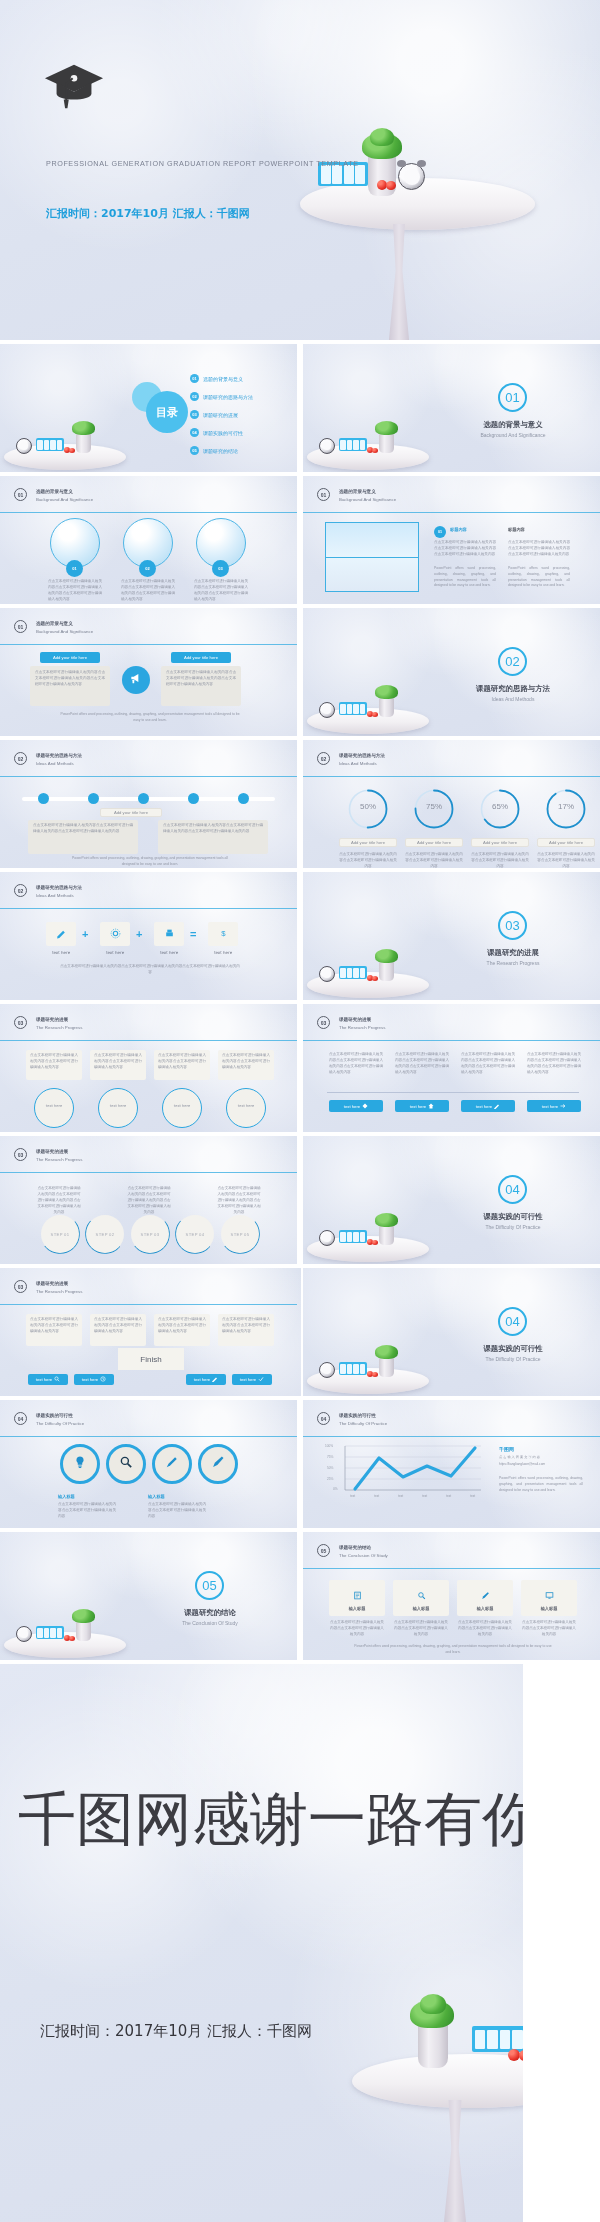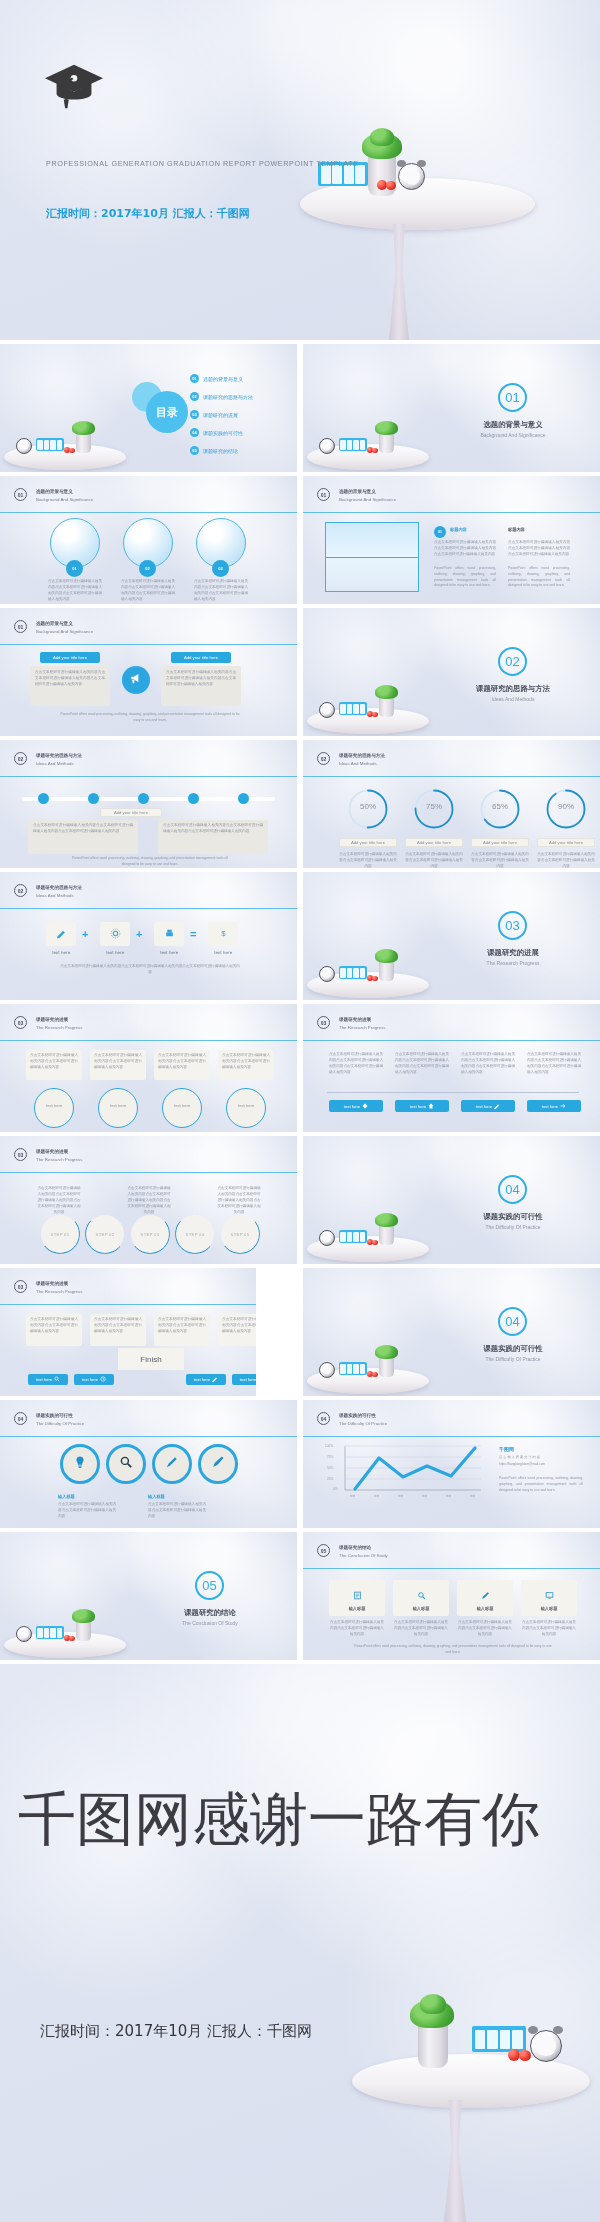--- a/index.html
+++ b/index.html
@@ -428,21 +428,21 @@
         <circle cx="21" cy="21" r="18.5" fill="none" stroke="#cfe4f5" stroke-width="1.6"></circle>
         <circle cx="21" cy="21" r="18.5" fill="none" stroke="#1f90cd" stroke-width="1.8" stroke-linecap="round" stroke-dasharray="75.5 116.2" transform="rotate(-90 21 21)"></circle>
       </svg>
       <span class="ring-label" style="left:0;top:14px;font-size:8px;">65%</span>
     </div>
     <div style="position:absolute;left:242px;top:48px;width:42px;height:42px;">
       <svg viewBox="0 0 42 42" width="42" height="42" aria-hidden="true">
         <circle cx="21" cy="21" r="18.5" fill="none" stroke="#cfe4f5" stroke-width="1.6"></circle>
         <circle cx="21" cy="21" r="18.5" fill="none" stroke="#1f90cd" stroke-width="1.8" stroke-linecap="round" stroke-dasharray="104.6 116.2" transform="rotate(-90 21 21)"></circle>
       </svg>
-      <span class="ring-label" style="left:0;top:14px;font-size:8px;">90%</span>
+      <span class="ring-label" style="left:0;top:14px;font-size:8px;">17%</span>
     </div>
 
     <div class="chip-light" style="left:36px;top:98px;width:58px;height:9px;">Add your title here</div>
     <div class="chip-light" style="left:102px;top:98px;width:58px;height:9px;">Add your title here</div>
     <div class="chip-light" style="left:168px;top:98px;width:58px;height:9px;">Add your title here</div>
     <div class="chip-light" style="left:234px;top:98px;width:58px;height:9px;">Add your title here</div>
 
     <div class="para cn" style="left:36px;top:112px;width:58px;text-align:center;">点击文本框即可进行编辑输入相关内容点击文本框即可进行编辑输入相关内容</div>
     <div class="para cn" style="left:102px;top:112px;width:58px;text-align:center;">点击文本框即可进行编辑输入相关内容点击文本框即可进行编辑输入相关内容</div>
     <div class="para cn" style="left:168px;top:112px;width:58px;text-align:center;">点击文本框即可进行编辑输入相关内容点击文本框即可进行编辑输入相关内容</div>
@@ -674,21 +674,21 @@
           <div class="face"></div>
         </div>
       <div class="tomato" style="left:64px;top:103px;width:6px;height:6px;"></div>
       <div class="tomato" style="left:69px;top:104px;width:6px;height:5px;"></div>
     </div>
     <div class="sec-num" style="left:195px;top:39px;width:29px;height:29px;font-size:13px;">04</div>
     <div class="sec-cn cn" style="left:171px;top:76px;width:78px;text-align:center;font-size:7.4px;">课题实践的可行性</div>
     <div class="sec-en" style="left:161px;top:88px;width:98px;text-align:center;font-size:5px;">The Difficulty Of Practice</div>
   </div>
 
-  <div class="slide" style="position:absolute;left:0;top:1268px;width:256px;height:128px;">
+  <div class="slide" style="position:absolute;left:0;top:1268px;width:301px;height:128px;">
     <div class="bg-soft"></div>
     <div class="hdr" style="left:14px;top:12px;">
       <span class="hdr-badge">03</span>
       <span class="hdr-txt">
         <span class="hdr-cn cn" style="display:block;">课题研究的进展</span>
         <span class="hdr-en" style="display:block;">The Research Progress</span>
       </span>
     </div>
     <div class="rule" style="left:0;top:36px;width:297px;"></div>
 
@@ -925,21 +925,21 @@
     </div>
 
     <div class="para cn" style="left:26px;top:88px;width:56px;text-align:center;">点击文本框即可进行编辑输入相关内容点击文本框即可进行编辑输入相关内容</div>
     <div class="para cn" style="left:90px;top:88px;width:56px;text-align:center;">点击文本框即可进行编辑输入相关内容点击文本框即可进行编辑输入相关内容</div>
     <div class="para cn" style="left:154px;top:88px;width:56px;text-align:center;">点击文本框即可进行编辑输入相关内容点击文本框即可进行编辑输入相关内容</div>
     <div class="para cn" style="left:218px;top:88px;width:56px;text-align:center;">点击文本框即可进行编辑输入相关内容点击文本框即可进行编辑输入相关内容</div>
 
     <div class="para-en" style="left:50px;top:112px;width:200px;text-align:center;">PowerPoint offers word processing, outlining, drawing, graphing, and presentation management tools all designed to be easy to use and learn.</div>
   </div>
 
-  <div class="slide" style="position:absolute;left:0;top:1664px;width:600px;height:558px;">
+  <div class="slide" style="position:absolute;left:0;top:1664px;width:523px;height:558px;">
     <div class="bg-soft"></div>
 
     <div>
       <div class="tabletop" style="left:352px;top:390px;width:238px;height:54px;"></div>
       <div class="tablestem" style="left:432px;top:436px;width:46px;height:122px;
            clip-path:polygon(36% 0,64% 0,58% 40%,74% 100%,26% 100%,42% 40%);"></div>
       <div class="pot" style="left:418px;top:358px;width:30px;height:46px;"></div>
       <div class="leaf" style="left:410px;top:336px;width:44px;height:28px;"></div>
       <div class="leaf" style="left:420px;top:330px;width:26px;height:20px;"></div>
       <div class="calendar" style="left:472px;top:362px;width:54px;height:26px;">

